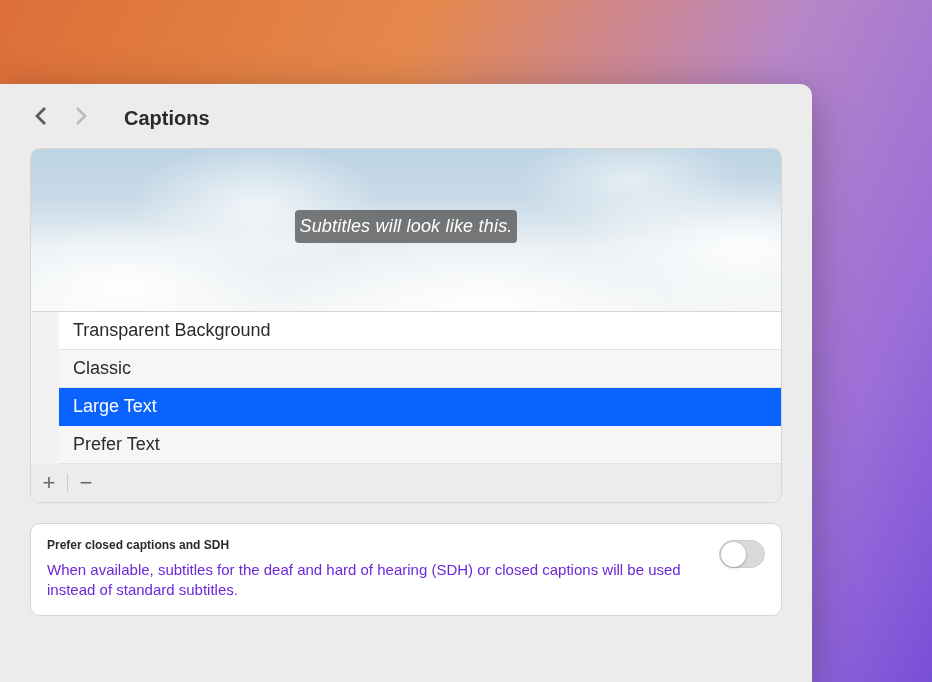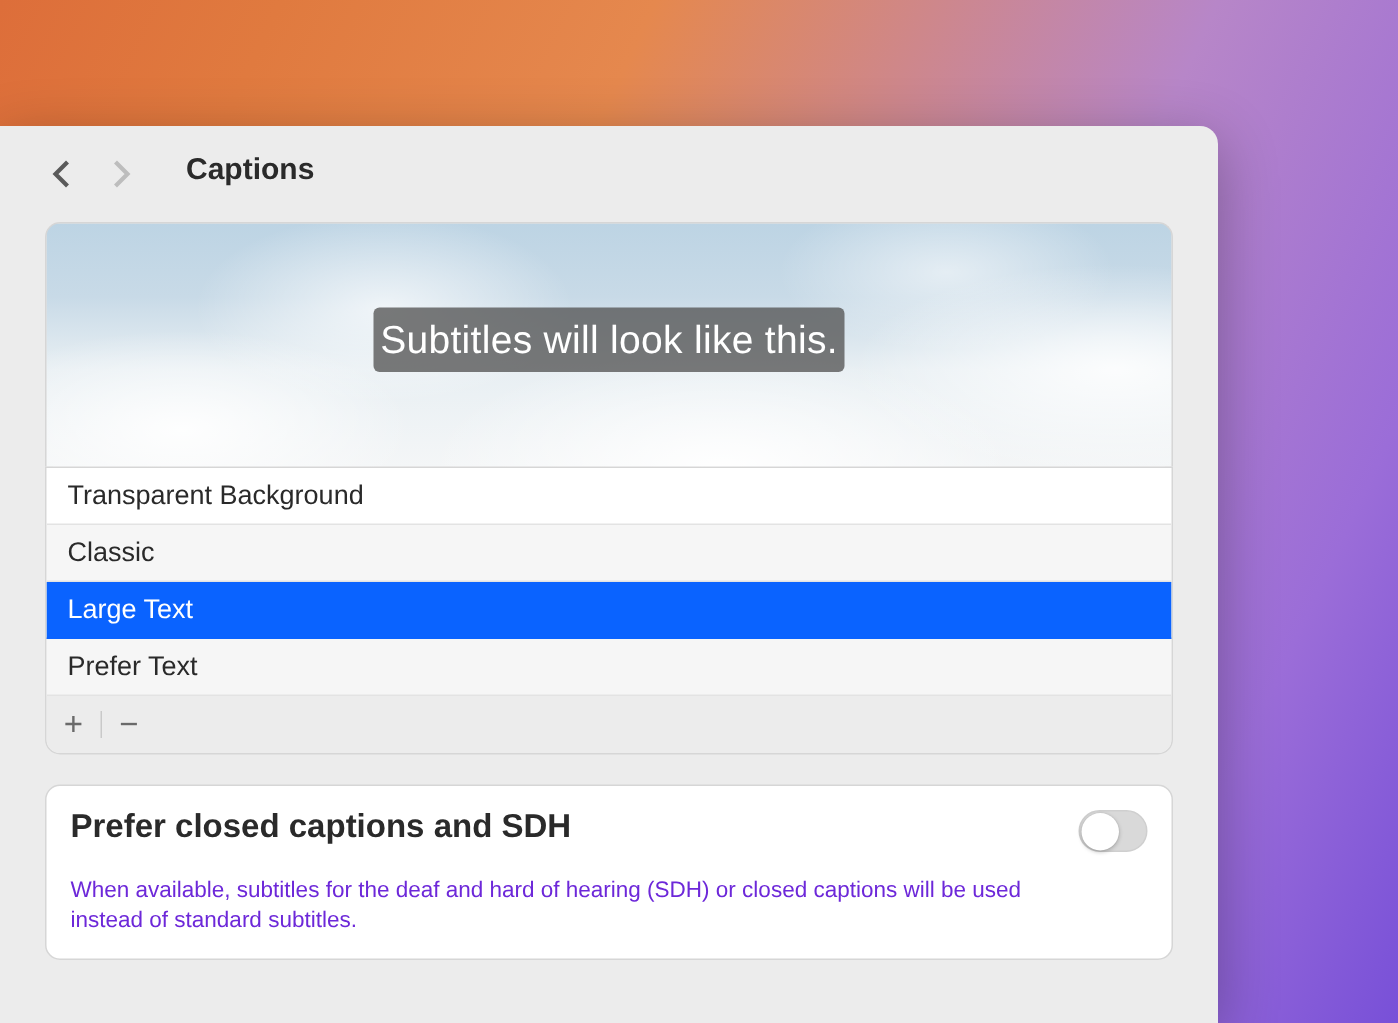--- a/index.html
+++ b/index.html
@@ -20,21 +20,21 @@
       left: 0;
       width: 812px;
       height: 598px;
       background: #ececec;
       border-radius: 0 12px 0 0;
       box-shadow: 0 10px 40px rgba(0,0,0,0.3);
       padding: 18px 30px 30px 30px;
     }
     .header {
       display: flex;
-      align-items: flex-start;
+      align-items: flex-end;
       gap: 10px;
       margin-bottom: 18px;
     }
     .nav-arrows {
       display: flex;
       align-items: center;
       gap: 18px;
     }
     .nav-btn {
       background: none;
@@ -80,39 +80,41 @@
         radial-gradient(ellipse 220px 95px at 12% 85%, rgba(255,255,255,0.92) 0%, rgba(255,255,255,0) 70%),
         radial-gradient(ellipse 280px 110px at 60% 100%, rgba(255,255,255,0.95) 0%, rgba(255,255,255,0) 70%),
         radial-gradient(ellipse 250px 100px at 95% 60%, rgba(255,255,255,0.85) 0%, rgba(255,255,255,0) 70%),
         radial-gradient(ellipse 180px 90px at 30% 35%, rgba(255,255,255,0.7) 0%, rgba(255,255,255,0) 70%),
         radial-gradient(ellipse 160px 75px at 80% 20%, rgba(255,255,255,0.55) 0%, rgba(255,255,255,0) 70%);
     }
     .subtitle-box {
       position: relative;
       background: rgba(85,85,85,0.78);
       color: #ffffff;
-      font-size: 26px;
+      font-size: 18px;
       padding: 6px 4px;
       border-radius: 4px;
       letter-spacing: 0.2px;
       margin-top: -8px;
+      font-style: italic;
     }
     .style-list {
       border: 1px solid #d6d6d6;
       border-radius: 0 0 10px 10px;
       background: #f2f2f2;
       overflow: hidden;
     }
     .style-row {
       padding: 8px 14px;
       font-size: 18px;
       color: #2a2a2a;
       border-bottom: 1px solid #e3e3e3;
       background: #fff;
       cursor: default;
+      margin-left: 28px;
     }
     .style-row.alt {
       background: #f6f6f6;
     }
     .style-row.selected {
       background: #0a63ff;
       color: #ffffff;
       border-bottom-color: #0a63ff;
     }
     .list-footer {
@@ -147,24 +149,24 @@
       padding: 14px 16px;
       display: flex;
       align-items: flex-start;
       justify-content: space-between;
       gap: 20px;
     }
     .sdh-text {
       flex: 1;
     }
     .sdh-title {
-      font-size: 22px;
+      font-size: 12px;
       font-weight: 600;
       color: #2a2a2a;
-      margin-bottom: 20px;
+      margin-bottom: 8px;
     }
     .sdh-desc {
       font-size: 15px;
       color: #6d28d9;
       line-height: 1.35;
     }
     .toggle {
       width: 46px;
       height: 28px;
       background: #d9d9d9;

